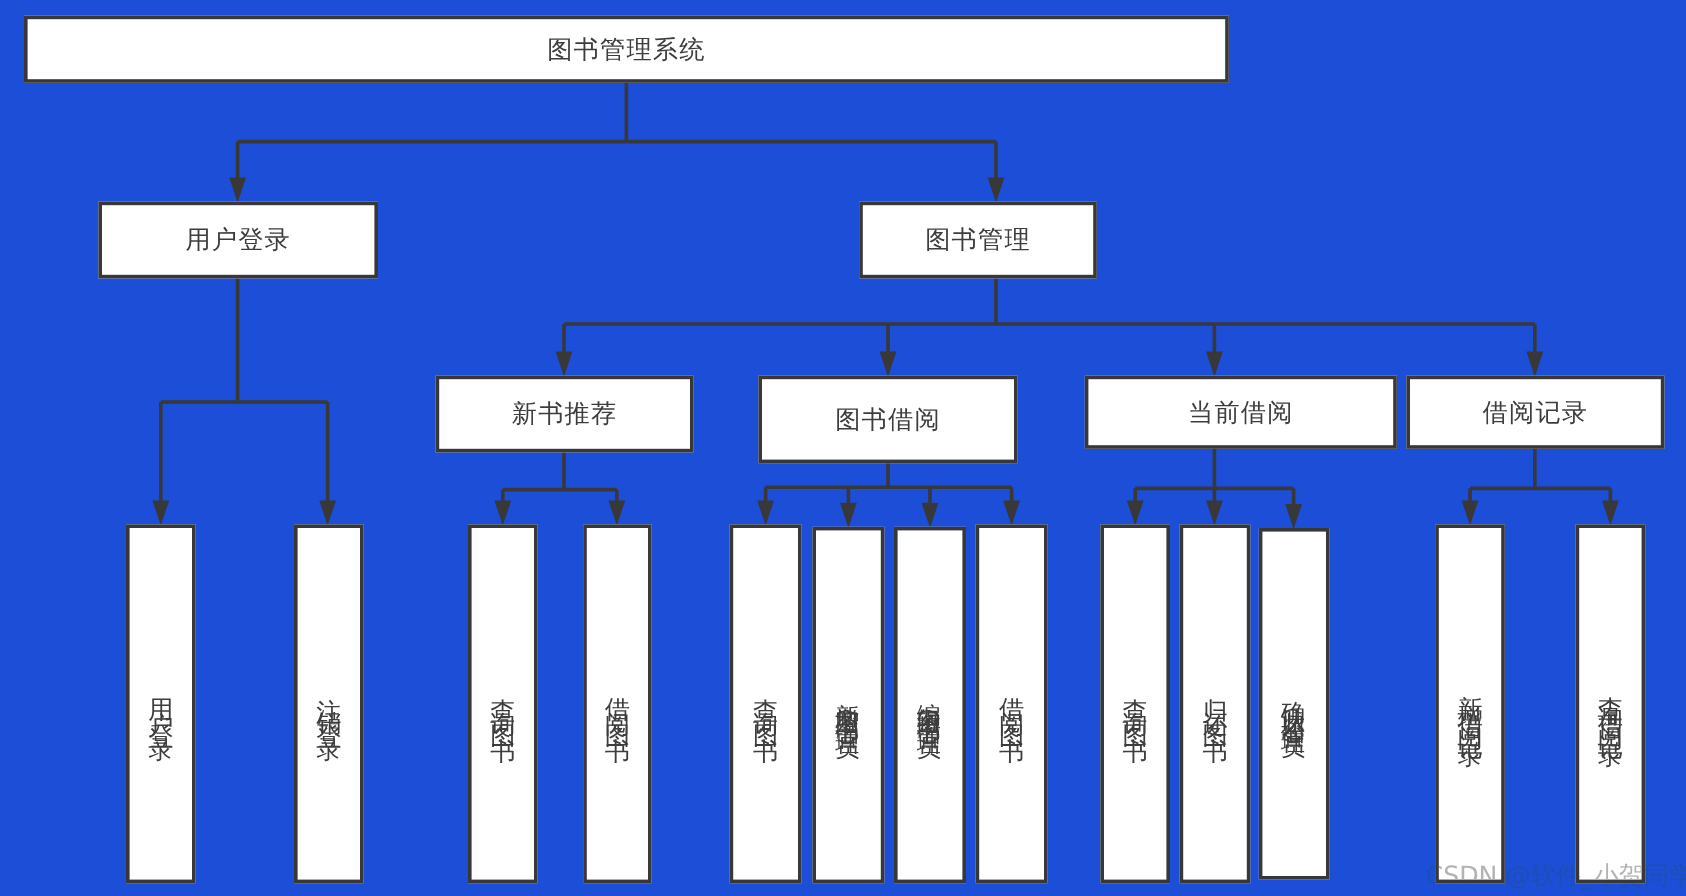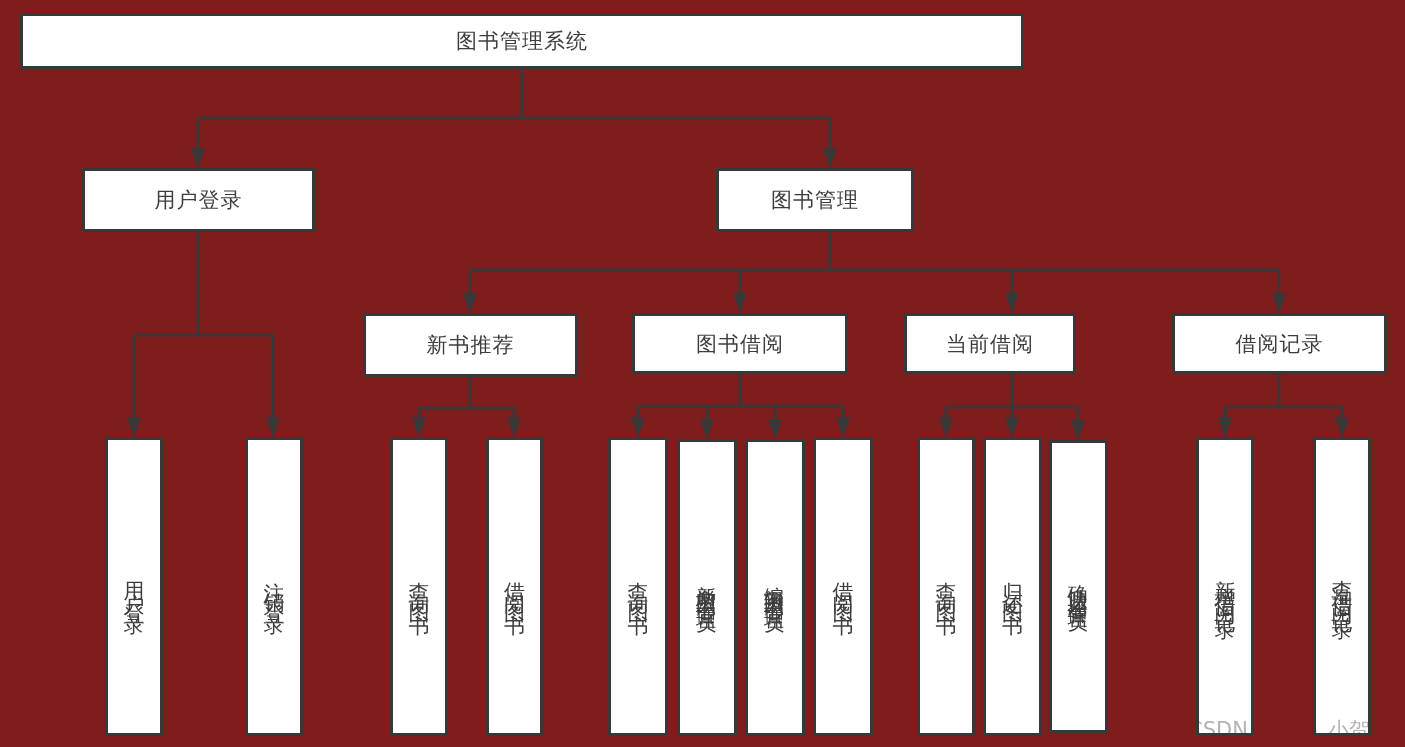--- a/index.html
+++ b/index.html
@@ -1,19 +1,19 @@
 <!DOCTYPE html>
 <html><head>
 <meta charset="utf-8">
 <style>
   html,body { margin:0; padding:0; background:#ffffff; }
   #canvas {
     position:relative;
     width:1405px; height:747px;
-    background:#7f1d1d;
+    background:#1d4ed8;
     font-family:"DejaVu Sans","Liberation Sans",sans-serif;
     overflow:hidden;
   }
   #connectors {
     position:absolute; left:0; top:0; z-index:1;
   }
   .node {
     position:absolute;
     box-sizing:border-box;
     border:3px solid #383838;
@@ -116,22 +116,22 @@
       <use href="#arw" x="1342" y="438"></use>
     </g>
   </svg>
 
   <div class="node h-label" style="left:20px;top:13px;width:1004px;height:56px;">图书管理系统</div>
 
   <div class="node h-label" style="left:82px;top:168px;width:233px;height:64px;">用户登录</div>
   <div class="node h-label" style="left:716px;top:168px;width:198px;height:64px;">图书管理</div>
 
   <div class="node h-label" style="left:363px;top:313px;width:215px;height:64px;">新书推荐</div>
-  <div class="node h-label" style="left:632px;top:313px;width:216px;height:61px;">图书借阅</div>
-  <div class="node h-label" style="left:904px;top:313px;width:172px;height:61px;">当前借阅</div>
+  <div class="node h-label" style="left:632px;top:313px;width:216px;height:73px;">图书借阅</div>
+  <div class="node h-label" style="left:904px;top:313px;width:260px;height:61px;">当前借阅</div>
   <div class="node h-label" style="left:1172px;top:313px;width:215px;height:61px;">借阅记录</div>
 
   <div class="node vbox sp4" style="left:105px;top:437px;width:58px;height:299px;">
     <span>用户登录</span>
   </div>
   <div class="node vbox sp4" style="left:245px;top:437px;width:58px;height:299px;">
     <span>注销登录</span>
   </div>
 
   <div class="node vbox sp4" style="left:390px;top:437px;width:58px;height:299px;">

